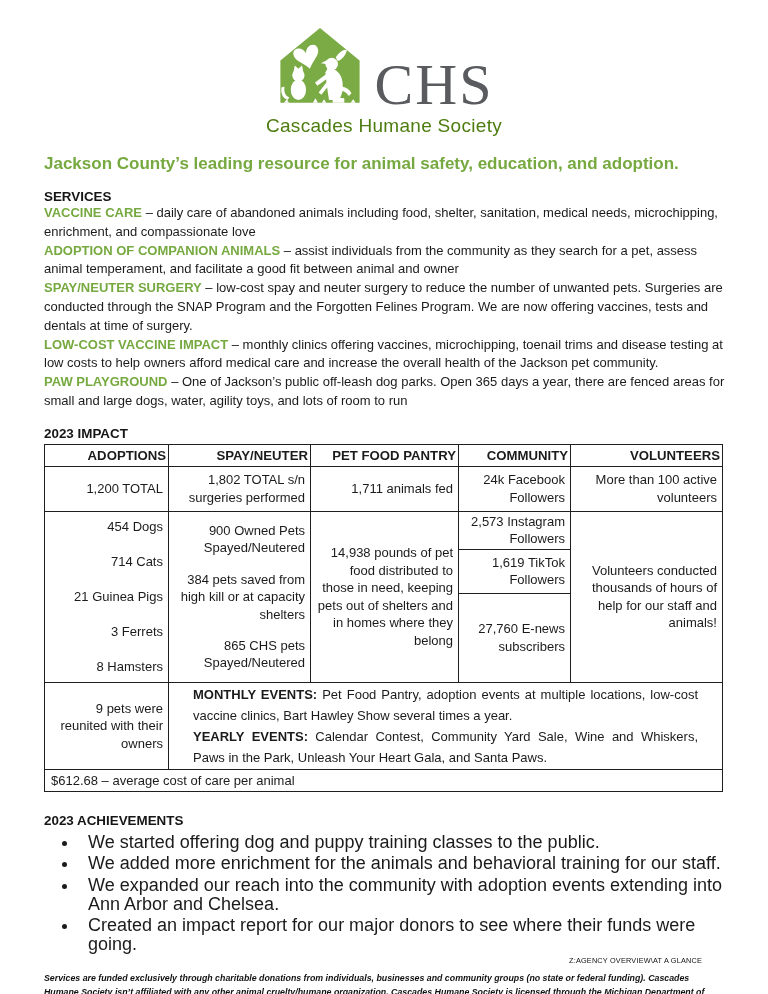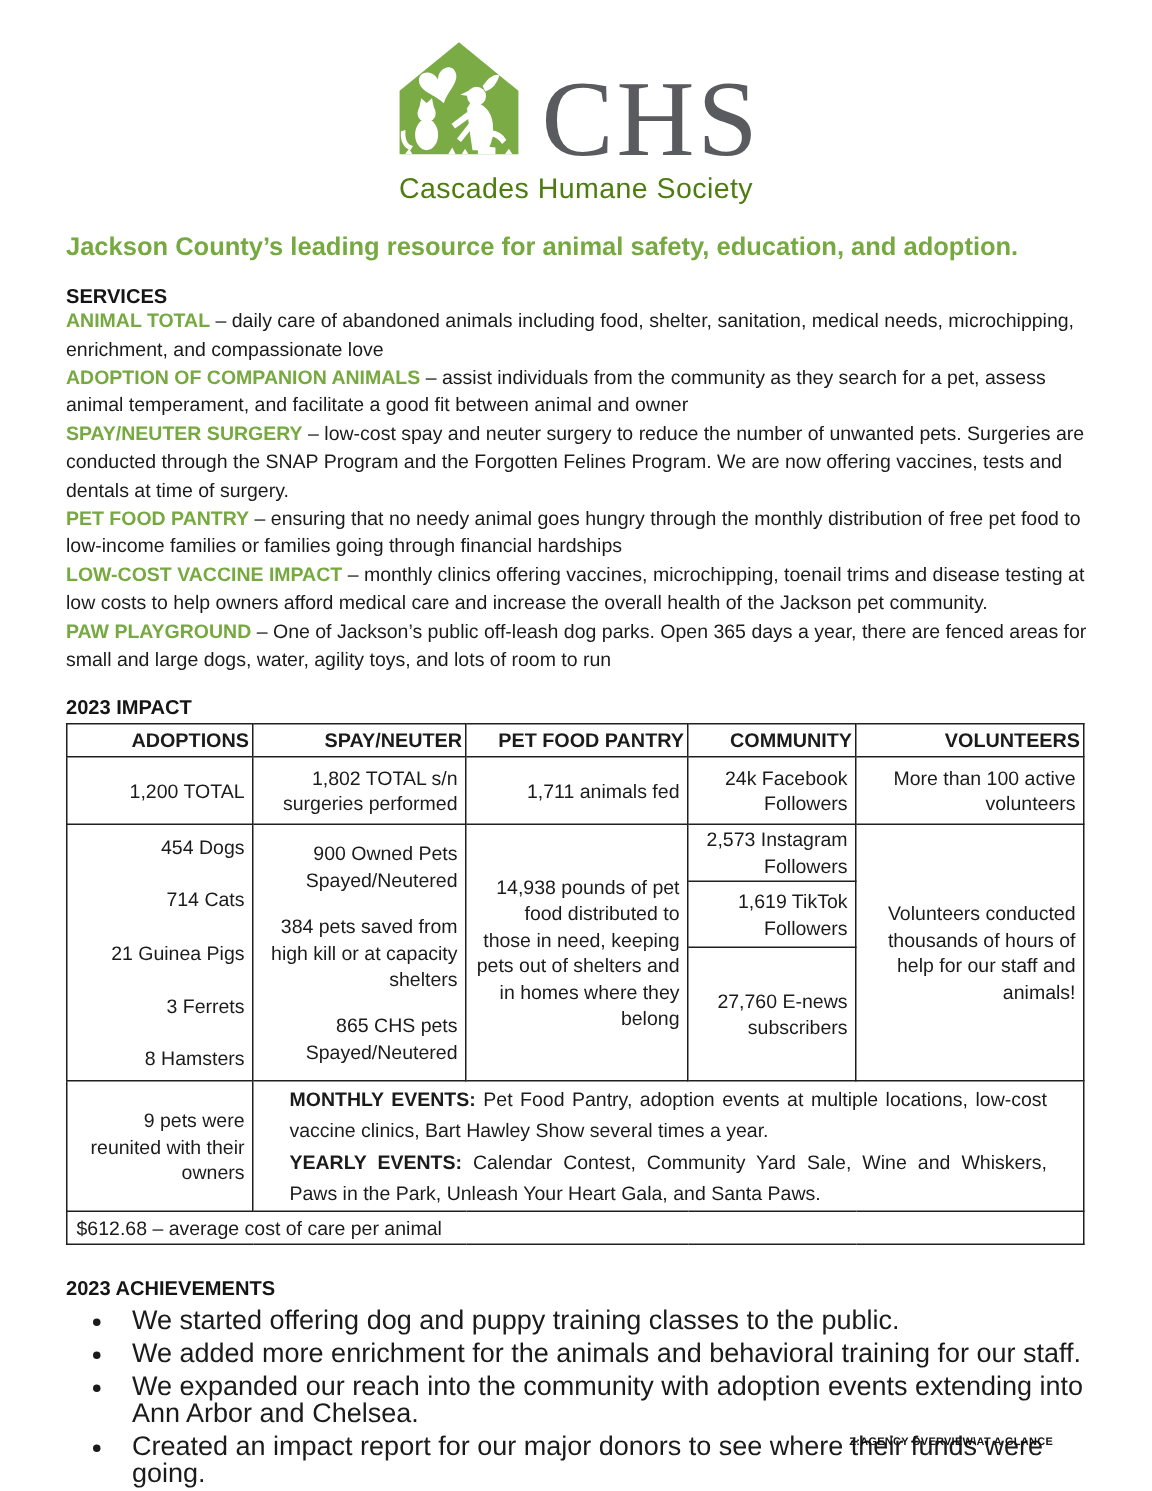--- a/index.html
+++ b/index.html
@@ -9,21 +9,21 @@
     background:#fff;
     font-family:"Liberation Sans",sans-serif;
     color:#1b1b1b;
     overflow:hidden;
   }
   
   .logo{display:flex;flex-direction:column;align-items:center;padding-top:22px;}
   .logo-row{display:flex;align-items:flex-end;gap:10px;}
   .logo-acronym{
     font-family:"Liberation Serif",serif;
-    font-size:72px;line-height:0.95;color:#595b5e;letter-spacing:2px;
+    font-size:58px;line-height:0.95;color:#595b5e;letter-spacing:2px;
   }
   .logo-orgname{font-size:19px;color:#4d7c0f;margin-top:3px;letter-spacing:0.3px;}
   
   .headline{
     margin:17px 40px 0 44px;
     font-size:17px;font-weight:700;color:#76a93f;
   }
   
   .section-title{margin:15px 40px 0 44px;font-size:13.4px;font-weight:700;color:#151515;}
   .svc{margin:0 40px 0 44px;font-size:13px;line-height:18.8px;}
@@ -54,21 +54,21 @@
   
   ul.achv{margin:5px 40px 0 64px;padding-left:15px;}
   ul.achv li{font-size:18px;line-height:18.5px;margin-bottom:3.2px;padding-left:9px;}
   
   .disclaimer{
     margin:18px 42px 0 44px;
     font-size:8.8px;font-weight:700;font-style:italic;line-height:1.6;color:#111;
   }
   .file-ref{
     position:absolute;right:66px;top:956px;
-    font-size:7.3px;font-weight:700;color:#111;letter-spacing:0.2px;
+    font-size:7.3px;font-weight:400;color:#111;letter-spacing:0.2px;
   }
 </style>
 </head>
 <body>
 
 <div class="page">
 
   <div class="logo">
     <div class="logo-row">
       <span>
@@ -101,24 +101,23 @@
         </svg>
       </span>
       <span class="logo-acronym">CHS</span>
     </div>
     <div class="logo-orgname">Cascades Humane Society</div>
   </div>
 
   <div class="headline">Jackson County’s leading resource for animal safety, education, and adoption.</div>
 
   <div class="section-title">SERVICES</div>
-  <p class="svc"><span class="svc-name">ANIMAL TOTAL</span> <span>– daily care of abandoned animals including food, shelter, sanitation, medical needs, microchipping, enrichment, and compassionate love</span></p>
+  <p class="svc"><span class="svc-name">VACCINE CARE</span> <span>– daily care of abandoned animals including food, shelter, sanitation, medical needs, microchipping, enrichment, and compassionate love</span></p>
   <p class="svc"><span class="svc-name">ADOPTION OF COMPANION ANIMALS</span> <span>– assist individuals from the community as they search for a pet, assess animal temperament, and facilitate a good fit between animal and owner</span></p>
   <p class="svc"><span class="svc-name">SPAY/NEUTER SURGERY</span> <span>– low-cost spay and neuter surgery to reduce the number of unwanted pets.  Surgeries are conducted through the SNAP Program and the Forgotten Felines Program. We are now offering vaccines, tests and dentals at time of surgery.</span></p>
-  <p class="svc"><span class="svc-name">PET FOOD PANTRY</span> <span>– ensuring that no needy animal goes hungry through the monthly distribution of free pet food to low-income families or families going through financial hardships</span></p>
   <p class="svc"><span class="svc-name">LOW-COST VACCINE IMPACT</span> <span>– monthly clinics offering vaccines, microchipping, toenail trims and disease testing at low costs to help owners afford medical care and increase the overall health of the Jackson pet community.</span></p>
   <p class="svc"><span class="svc-name">PAW PLAYGROUND</span> <span>– One of Jackson’s public off-leash dog parks.  Open 365 days a year, there are fenced areas for small and large dogs, water, agility toys, and lots of room to run</span></p>
 
   <div class="section-title">2023 IMPACT</div>
   <table class="impact">
     <colgroup>
       <col style="width:124px">
         <col style="width:142px">
         <col style="width:148px">
         <col style="width:112px">

